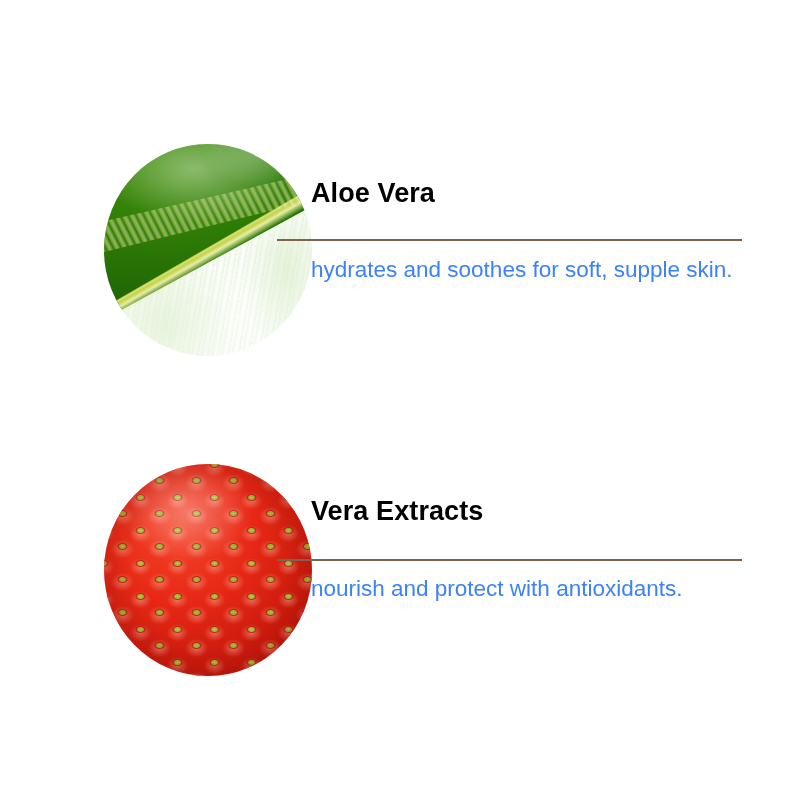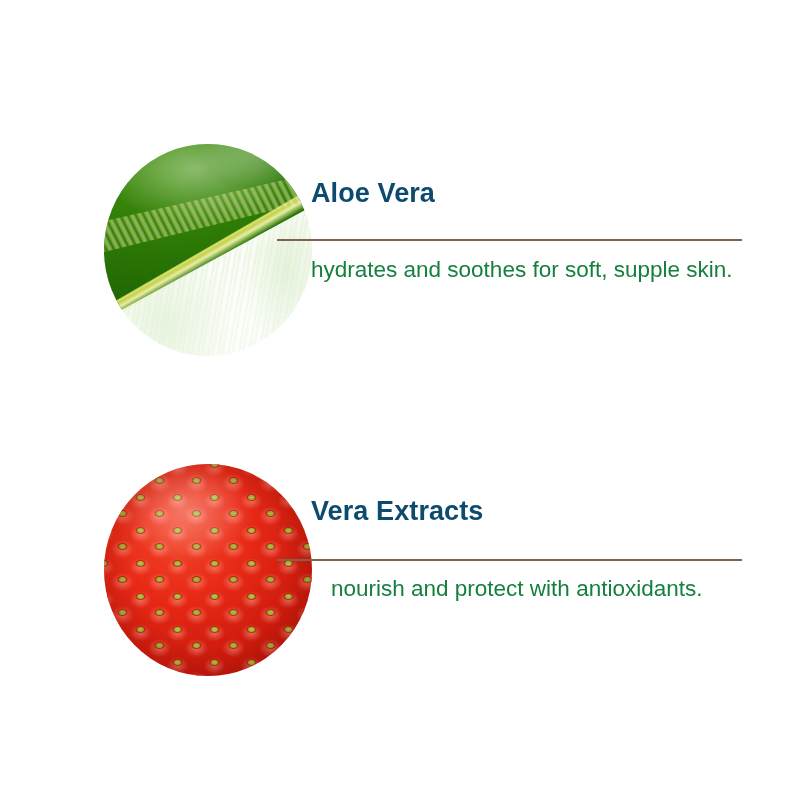--- a/index.html
+++ b/index.html
@@ -137,46 +137,46 @@
   
   .text-col {
     position: absolute;
     left: 311px;
   }
   .headline {
     margin: 0;
     font-size: 27px;
     font-weight: bold;
     letter-spacing: 0.1px;
-    color: #0c4a6e;
+    color: #000000;
     line-height: 1;
   }
   .rule {
     position: absolute;
     left: 277px;
     width: 465px;
     height: 2px;
     background: #7d6450;
   }
   .body-copy {
     margin: 0;
     font-size: 22.5px;
     font-weight: normal;
     line-height: 31px;
-    color: #15803d;
+    color: #3b82f6;
     width: 450px;
   }
 
   
   #aloe-head   { top: 52px; }
   #aloe-rule   { top: 111px; }
   #aloe-copy   { top: 126px; }
   #fruit-head  { top: 50px; }
   #fruit-rule  { top: 111px; }
-  #fruit-copy  { top: 125px; margin-left: 20px; }
+  #fruit-copy  { top: 125px; }
   .text-col, .rule { position: absolute; }
 </style>
 </head>
 <body>
 
 <section class="ingredient-block" id="block-aloe">
 
   <figure class="thumb">
     <div class="thumb-inner">
       <div class="aloe-gel"></div>

